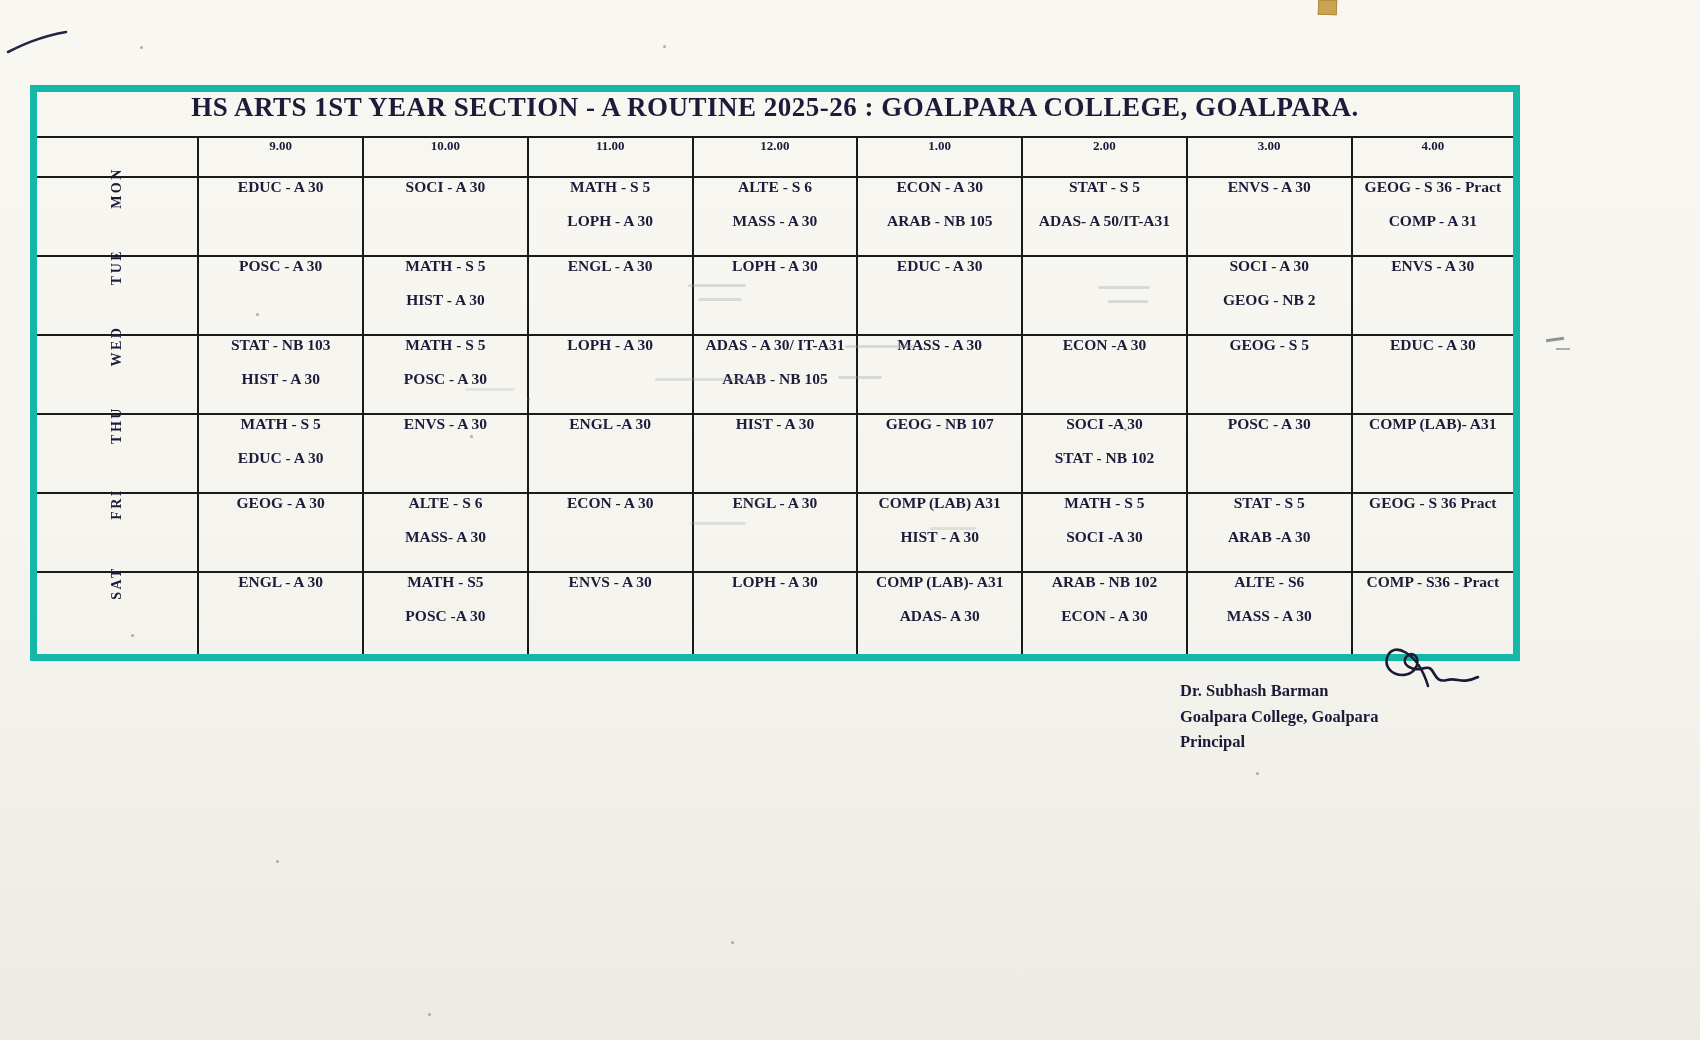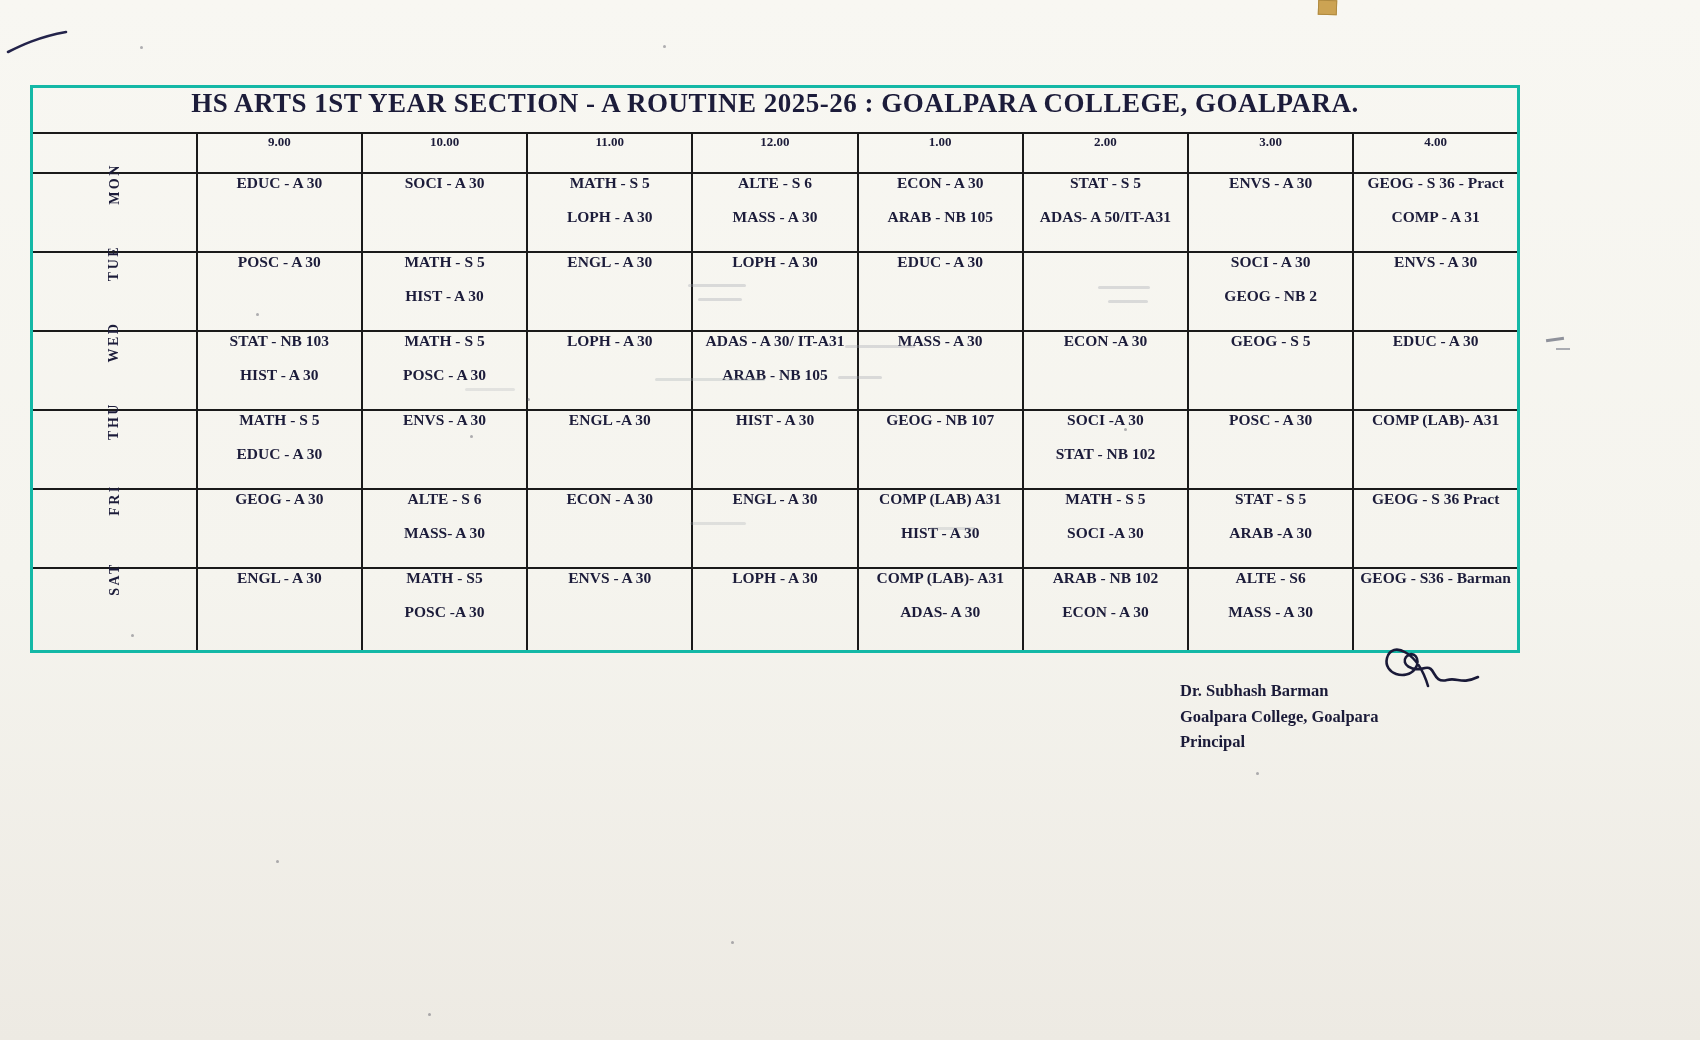--- a/index.html
+++ b/index.html
@@ -18,21 +18,21 @@
   table.routine td{
     border:2px solid #1a1a1a;
     padding:0;vertical-align:top;
     color:#1c1c3a;
   }
   td.title-cell{
     height:44px;vertical-align:middle;text-align:center;
     font-size:27px;font-weight:bold;letter-spacing:0.5px;
     border-bottom:3px solid #1a1a1a;
   }
-  table.routine{border:3px solid #14b8a6;}
+  table.routine{border:7px solid #14b8a6;}
   td.time-head{
     height:38px;vertical-align:middle;text-align:center;
     font-size:13px;font-weight:bold;margin-top:12px;
   }
   td.day-cell{width:46px;text-align:center;vertical-align:middle;position:relative;}
   .day-label{
     display:inline-block;transform:rotate(-90deg);
     font-size:14px;font-weight:bold;letter-spacing:2.5px;white-space:nowrap;
   }
   td.slot{height:77px;}
@@ -390,21 +390,21 @@
             </div>
           </td>
       <td class="slot">
             <div class="cw">
               <span class="e">ALTE - S6</span>
               <span class="e e2">MASS - A 30</span>
             </div>
           </td>
       <td class="slot">
             <div class="cw">
-              <span class="e">GEOG - S36 - Barman</span>
+              <span class="e">COMP - S36 - Pract</span>
               <span class="e e2"></span>
             </div>
           </td>
     </tr>
   </tbody>
     </table>
 
   <div class="signature">
     <svg class="sig-svg" width="130" height="58">
       <path d="M60,52 C50,18 24,6 19,24 C15,40 38,47 47,35 C54,25 45,15 38,23 C33,30 43,38 57,34 C68,31 64,50 79,46 C90,43 93,51 110,43" stroke="#1a1a38" stroke-width="2.6" fill="none" stroke-linecap="round"></path>

